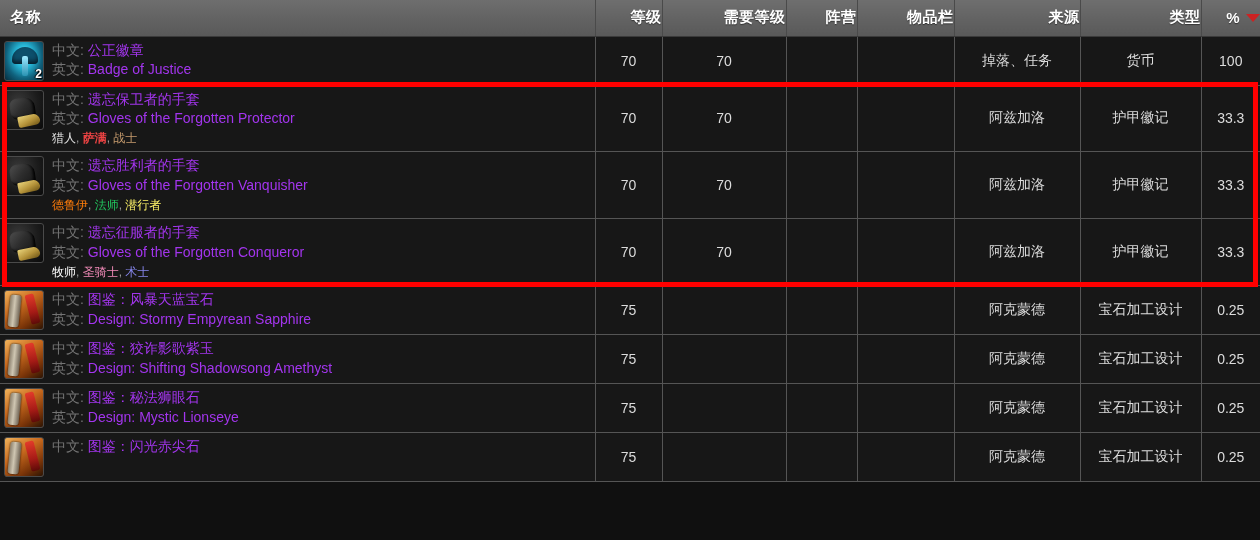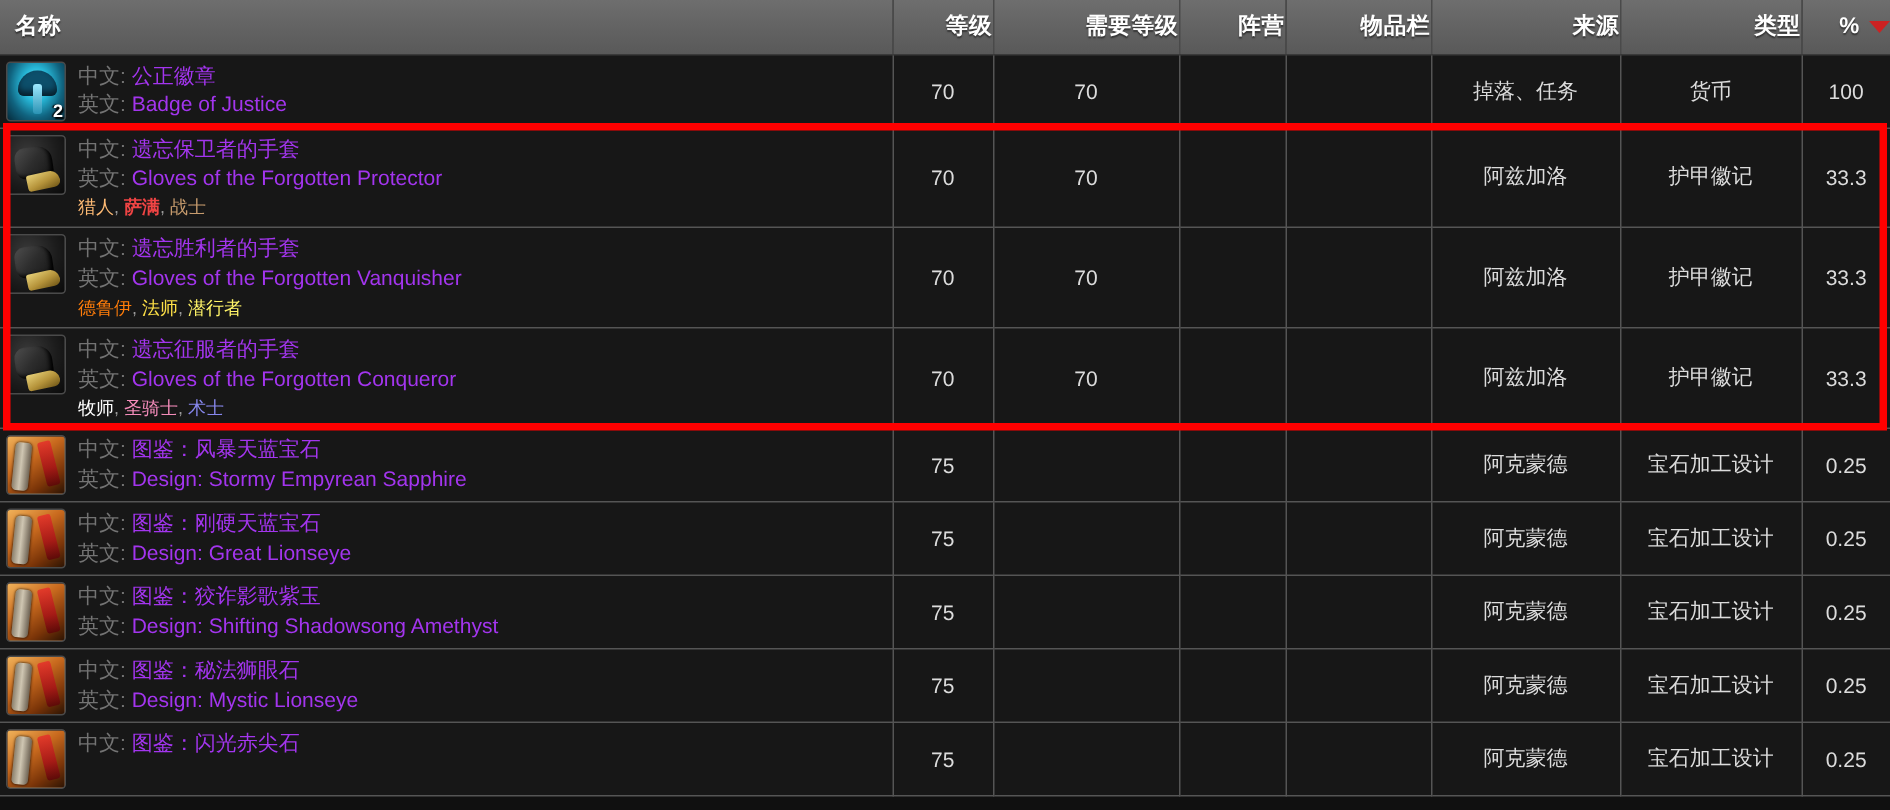--- a/index.html
+++ b/index.html
@@ -135,25 +135,25 @@
   }
 
   
   .name-lines { display: flex; flex-direction: column; line-height: 1.42; padding-top: 0px; }
   .nline { white-space: nowrap; font-size: 14px; }
   .lbl { color: #737373; }
   .epic { color: #a335ee; }
   .classes { font-size: 12px; white-space: nowrap; margin-top: 1px; }
   .classes .sep { color: #9a9a9a; }
 
-  .c-hunter   { color: #fdba74; }
+  .c-hunter   { color: #e5e5e5; }
   .c-shaman   { color: #ef4444; font-weight: bold; }
   .c-warrior  { color: #c69b6d; }
   .c-druid    { color: #ff7d0a; }
-  .c-mage     { color: #fde047; }
+  .c-mage     { color: #22c55e; }
   .c-rogue    { color: #fff468; }
   .c-priest   { color: #ffffff; }
   .c-paladin  { color: #f48cba; }
   .c-warlock  { color: #8787ed; }
 
   
   #highlight {
     position: absolute;
     left: 2px;
     top: 80px;
@@ -288,38 +288,20 @@
           <td></td>
           <td>阿克蒙德</td>
           <td>宝石加工设计</td>
           <td>0.25</td>
         </tr>
         <tr>
           <td class="cell-name">
             <div class="name-wrap">
               <div class="icon icon-design"></div>
               <div class="name-lines">
-                <div class="nline"><span class="lbl">中文: </span><a class="epic" style="text-decoration: none;">图鉴：刚硬天蓝宝石</a></div>
-                <div class="nline"><span class="lbl">英文: </span><a class="epic" style="text-decoration: none;">Design: Great Lionseye</a></div>
-              </div>
-            </div>
-          </td>
-          <td>75</td>
-          <td></td>
-          <td></td>
-          <td></td>
-          <td>阿克蒙德</td>
-          <td>宝石加工设计</td>
-          <td>0.25</td>
-        </tr>
-        <tr>
-          <td class="cell-name">
-            <div class="name-wrap">
-              <div class="icon icon-design"></div>
-              <div class="name-lines">
                 <div class="nline"><span class="lbl">中文: </span><a class="epic" style="text-decoration: none;">图鉴：狡诈影歌紫玉</a></div>
                 <div class="nline"><span class="lbl">英文: </span><a class="epic" style="text-decoration: none;">Design: Shifting Shadowsong Amethyst</a></div>
               </div>
             </div>
           </td>
           <td>75</td>
           <td></td>
           <td></td>
           <td></td>
           <td>阿克蒙德</td>

